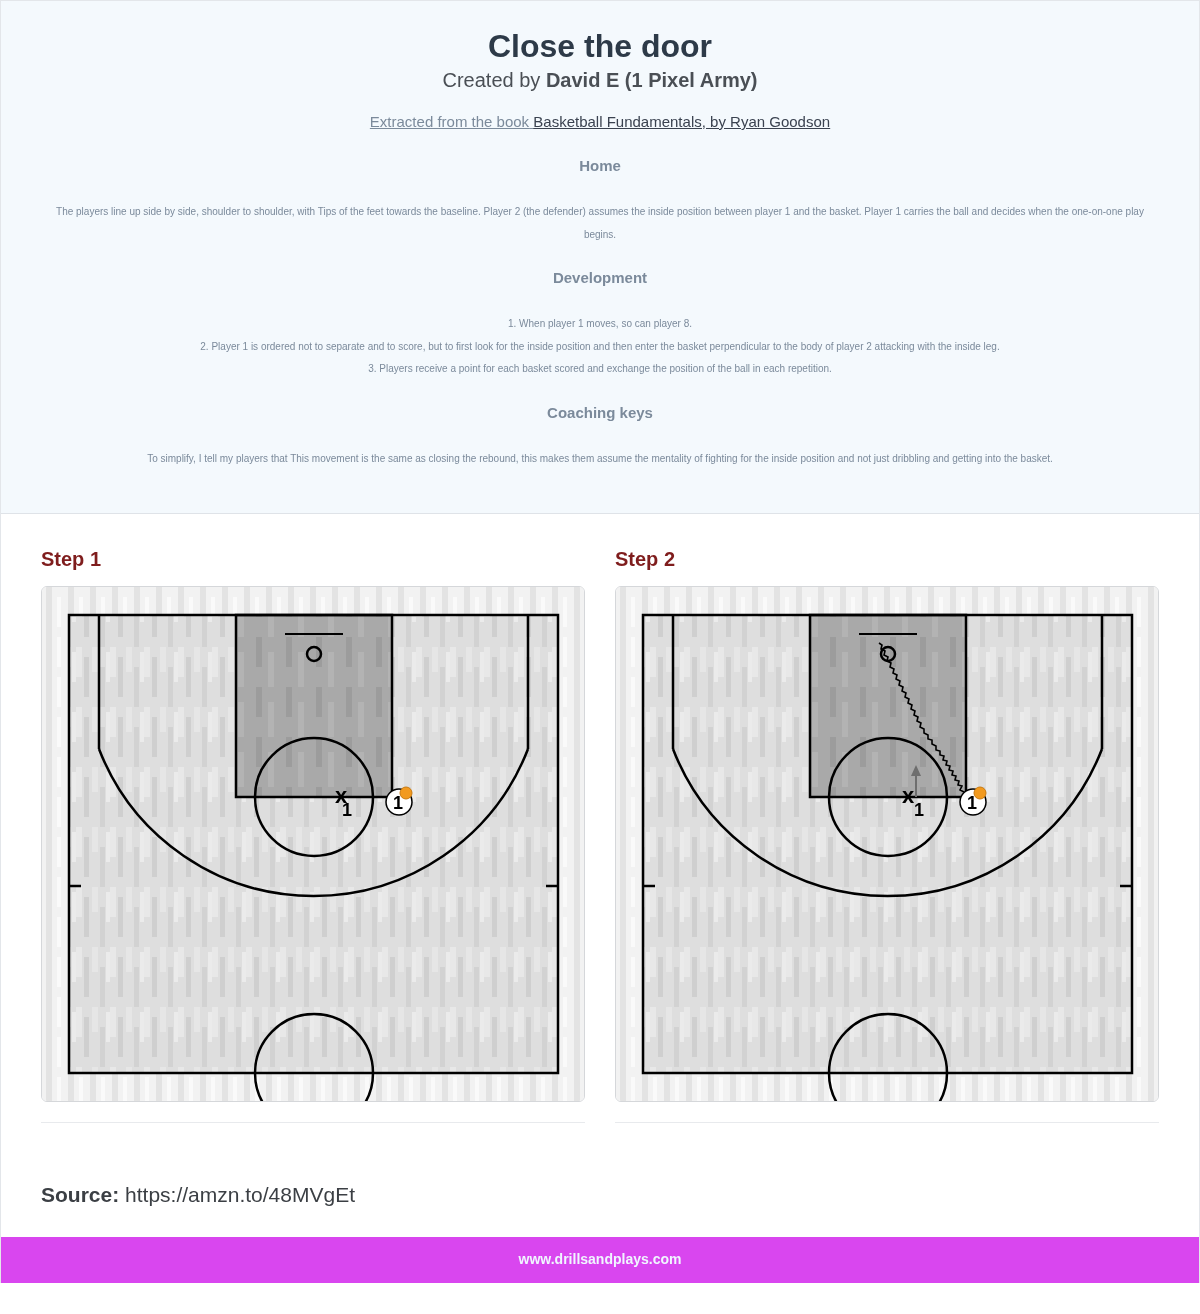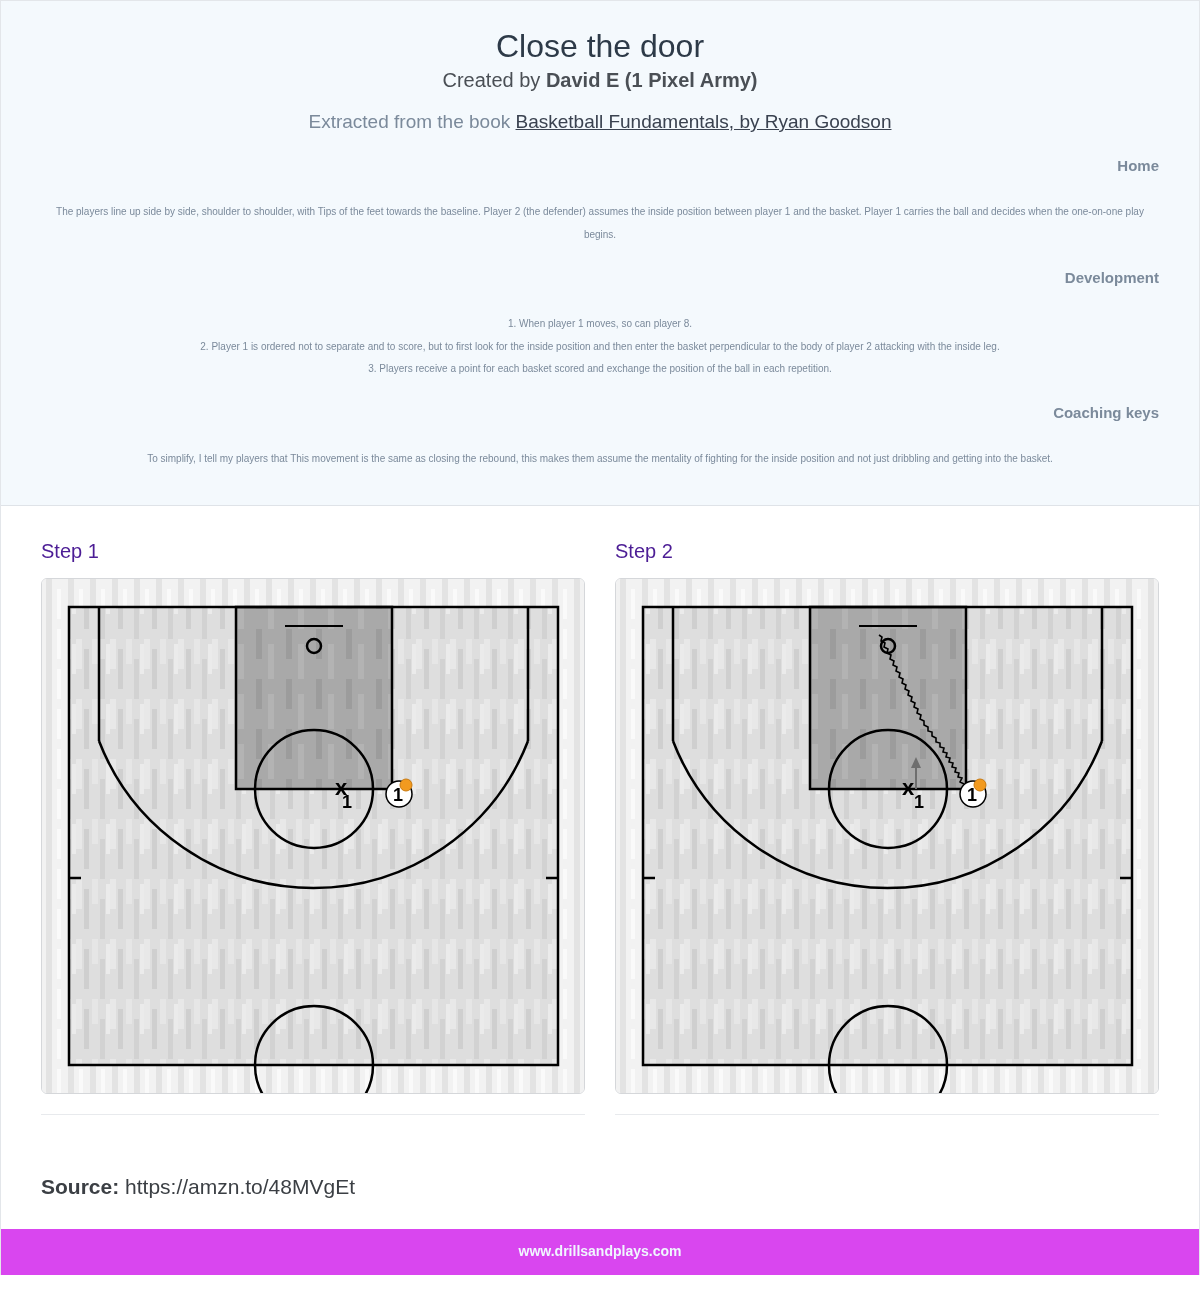--- a/index.html
+++ b/index.html
@@ -1,29 +1,29 @@
 <!DOCTYPE html>
 <html><head>
 <meta charset="utf-8">
 <style>
   * { box-sizing: border-box; margin: 0; padding: 0; }
   html, body { width: 1200px; background: #ffffff; font-family: "Liberation Sans", sans-serif; }
   .page { width: 1200px; border: 1px solid #e3e6ea; border-bottom: none; }
   .intro { background: #f4f9fd; border-bottom: 1px solid #dfe3e8; padding: 26px 40px 26px 40px; text-align: center; color: #7b8a9b; }
-  .title { font-size: 32px; color: #2d3a48; font-weight: normal; line-height: 38px; margin-bottom: 4px; }
+  .title { font-size: 32px; color: #2d3a48; font-weight: bold; line-height: 38px; margin-bottom: 4px; }
   .creator { font-size: 20px; color: #4a4f55; line-height: 22px; margin-bottom: 20px; }
   .creator b { color: #4a4f55; }
-  .book { font-size: 19px; line-height: 22px; margin-bottom: 23px; }
+  .book { font-size: 15px; line-height: 22px; margin-bottom: 23px; text-decoration: underline; }
   .book a { color: #3a4250; text-decoration: underline; }
-  .sec-title { font-size: 15px; font-weight: bold; color: #7b8a9b; line-height: 20px; margin-bottom: 25px; text-align: right; }
+  .sec-title { font-size: 15px; font-weight: bold; color: #7b8a9b; line-height: 20px; margin-bottom: 25px; }
   .para { font-size: 10px; line-height: 22.6px; margin-bottom: 22px; padding: 0 12px; }
-  .para.last { margin-bottom: 8px; }
+  .para.last { margin-bottom: 16px; }
   .steps { display: flex; gap: 30px; padding: 32px 40px 0 40px; }
   .step { width: 544px; }
-  .step-title { font-size: 20px; font-weight: normal; color: #4c1d95; line-height: 26px; margin-bottom: 14px; }
+  .step-title { font-size: 20px; font-weight: bold; color: #7f1d1d; line-height: 26px; margin-bottom: 14px; }
   .court-box { width: 544px; height: 516px; border: 1px solid #d5d7da; border-radius: 6px; overflow: hidden; position: relative; }
   .court-box svg { display: block; }
   .step-rule { height: 1px; background: #e8eaed; margin-top: 20px; }
   .source { padding: 62px 40px 0 40px; font-size: 21px; color: #3b3f44; line-height: 20px; height: 116px; }
   .source b { color: #3b3f44; }
   .footer { background: #d946ef; color: #f0f6ff; text-align: center; font-weight: bold; font-size: 14px; height: 46px; line-height: 44px; margin-top: -2px; }
 </style>
 </head>
 <body>
 

